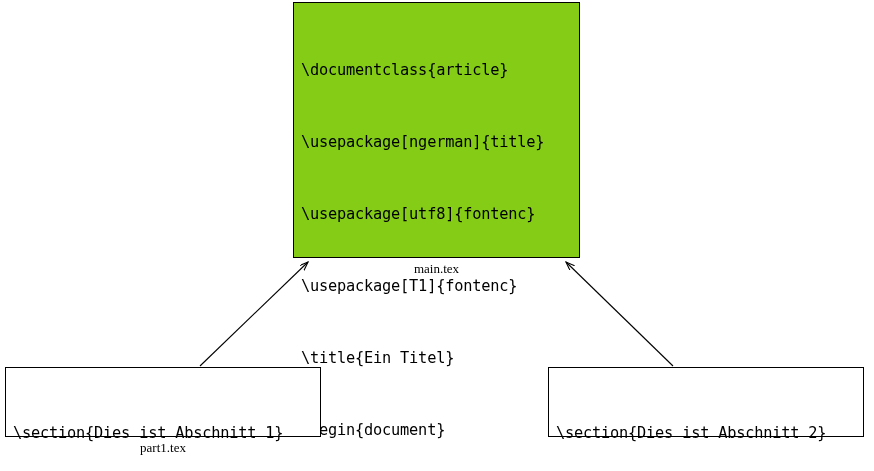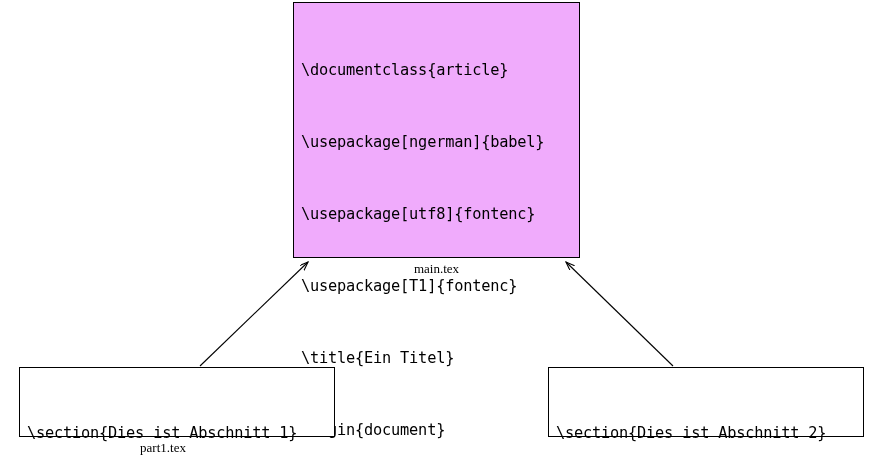--- a/index.html
+++ b/index.html
@@ -41,26 +41,26 @@
   .code-box .code-line {
     display: block;
     height: 24px;
   }
 
   #main-box {
     left: 293px;
     top: 2px;
     width: 287px;
     height: 256px;
-    background: #f0abfc;
+    background: #84cc16;
     padding: 7px 0 0 7px;
   }
 
   #part1-box {
-    left: 19px;
+    left: 5px;
     top: 367px;
     width: 316px;
     height: 70px;
     background: #ffffff;
     padding: 5px 0 0 7px;
   }
 
   #part2-box {
     left: 548px;
     top: 367px;
@@ -93,21 +93,21 @@
       <marker id="arrowhead" markerWidth="9" markerHeight="9" refX="8" refY="3" orient="auto" markerUnits="strokeWidth">
         <path d="M0,0 L8,3 L0,6" fill="none" stroke="#000000" stroke-width="1"></path>
       </marker>
     </defs>
     <line x1="200" y1="366" x2="308" y2="262" stroke="#000000" stroke-width="1.1" marker-end="url(#arrowhead)"></line>
     <line x1="673" y1="366" x2="566" y2="262" stroke="#000000" stroke-width="1.1" marker-end="url(#arrowhead)"></line>
   </svg>
 
   <div class="code-box" id="main-box">
     <span class="code-line">\documentclass{article}</span>
-    <span class="code-line">\usepackage[ngerman]{babel}</span>
+    <span class="code-line">\usepackage[ngerman]{title}</span>
     <span class="code-line">\usepackage[utf8]{fontenc}</span>
     <span class="code-line">\usepackage[T1]{fontenc}</span>
     <span class="code-line">\title{Ein Titel}</span>
     <span class="code-line">\begin{document}</span>
     
     
     
     
     
   </div>

